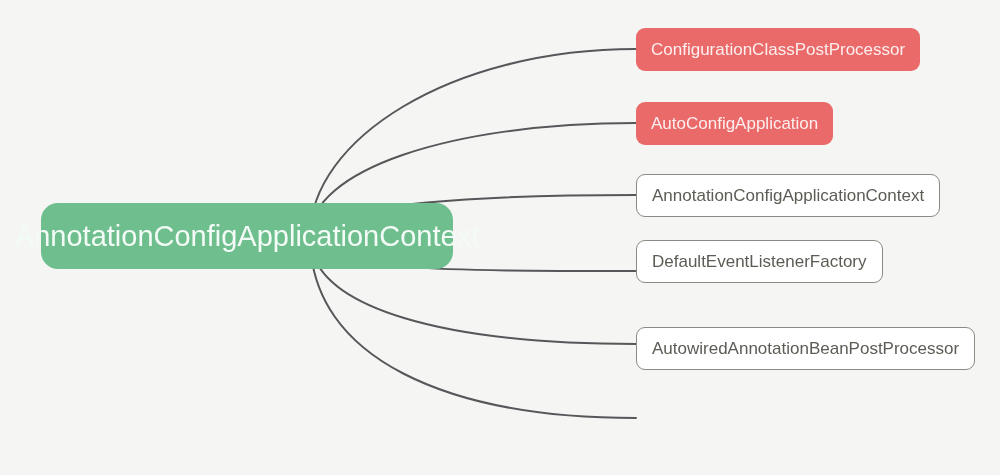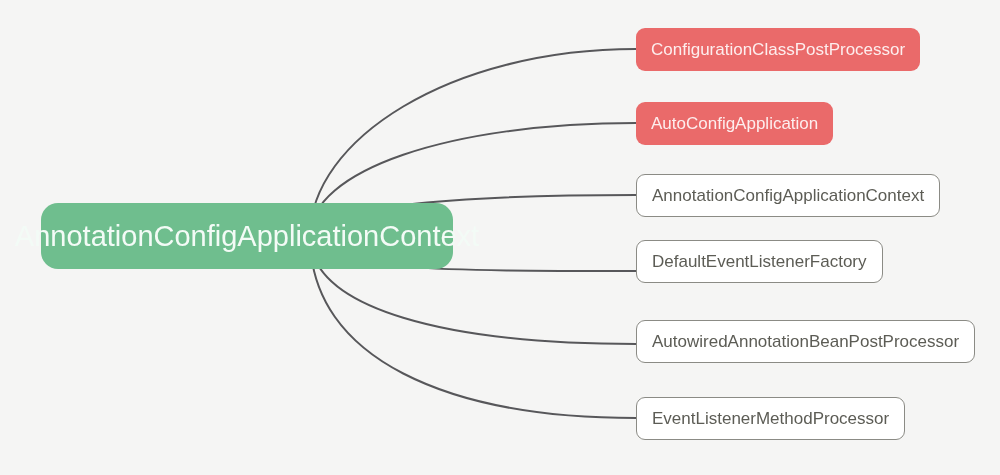--- a/index.html
+++ b/index.html
@@ -53,21 +53,21 @@
   }
   .child.plain {
     background: var(--plain-bg, #ffffff);
     border: 1.5px solid var(--plain-border, #8b8b85);
     color: var(--plain-text, #5c5c55);
   }
   .n1 { top: 28px; }
   .n2 { top: 102px; align-items: center; }
   .n3 { top: 174px; }
   .n4 { top: 240px; }
-  .n5 { top: 320px; justify-content: center; }
+  .n5 { top: 327px; justify-content: center; }
   .n6 { top: 397px; }
 </style>
 </head>
 <body>
 
 <div class="canvas">
 
   <svg class="edges" viewBox="0 0 1000 475" aria-hidden="true">
     <path d="M310,236 C310,140 450,49 636,49"></path>
     <path d="M310,236 C310,170 450,123 636,123"></path>
@@ -94,17 +94,14 @@
   </div>
 
   <div class="node child plain n4">
     <span>DefaultEventListenerFactory</span>
   </div>
 
   <div class="node child plain n5">
     <span>AutowiredAnnotationBeanPostProcessor</span>
   </div>
 
-  <div class="node child plain n6">
-    <span>EventListenerMethodProcessor</span>
-  </div>
 
 </div>
 
 </body></html>

